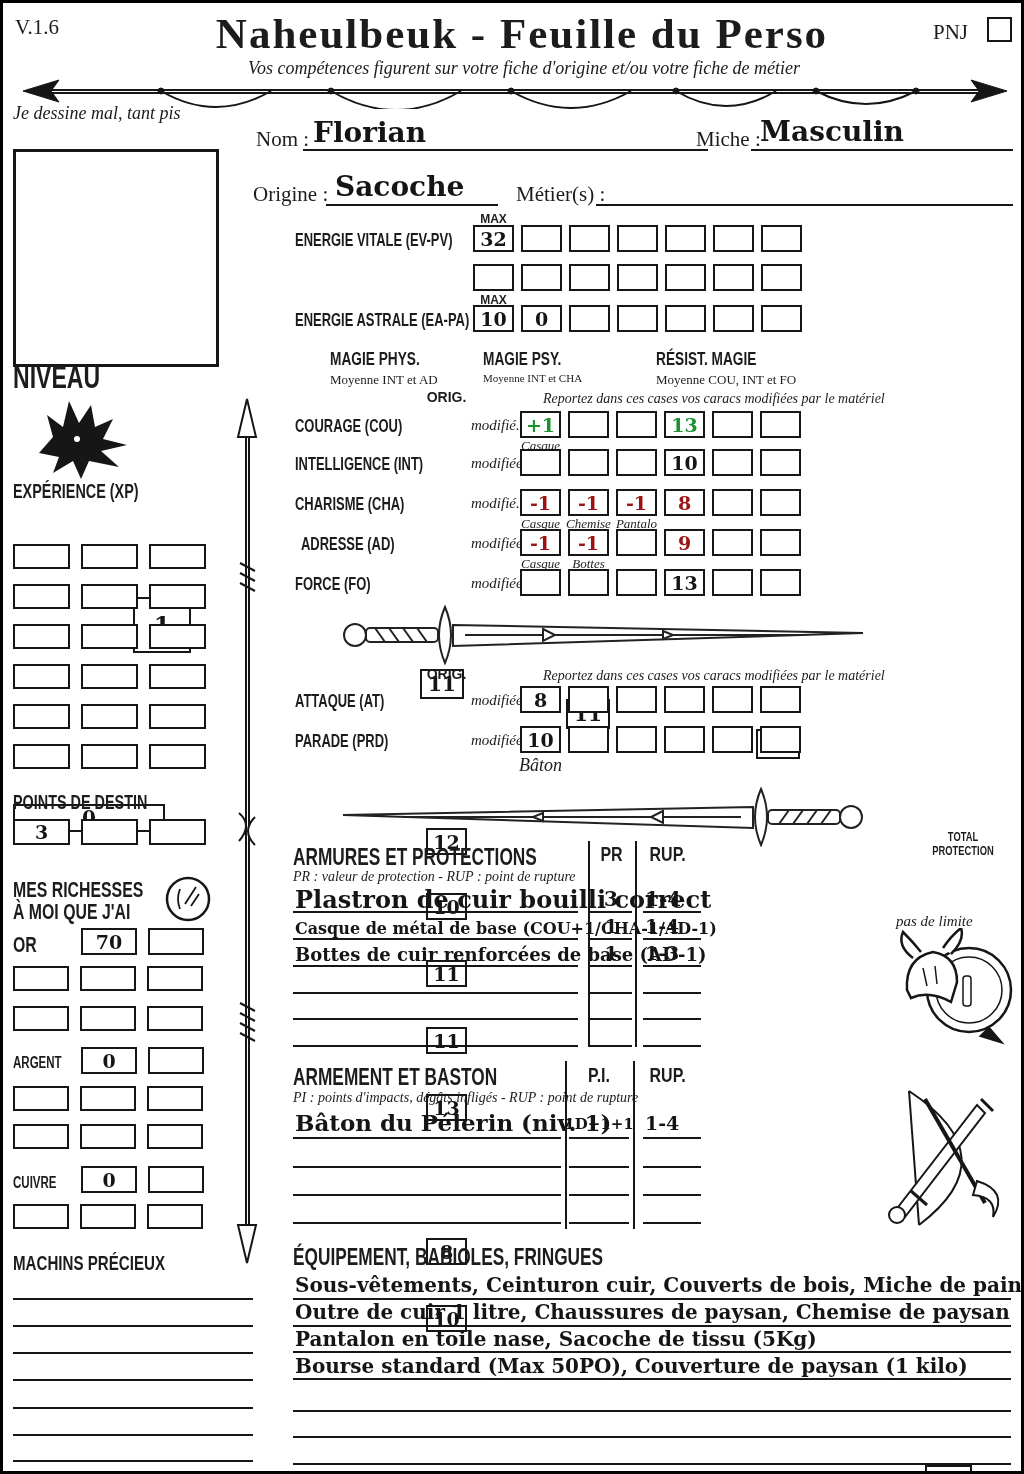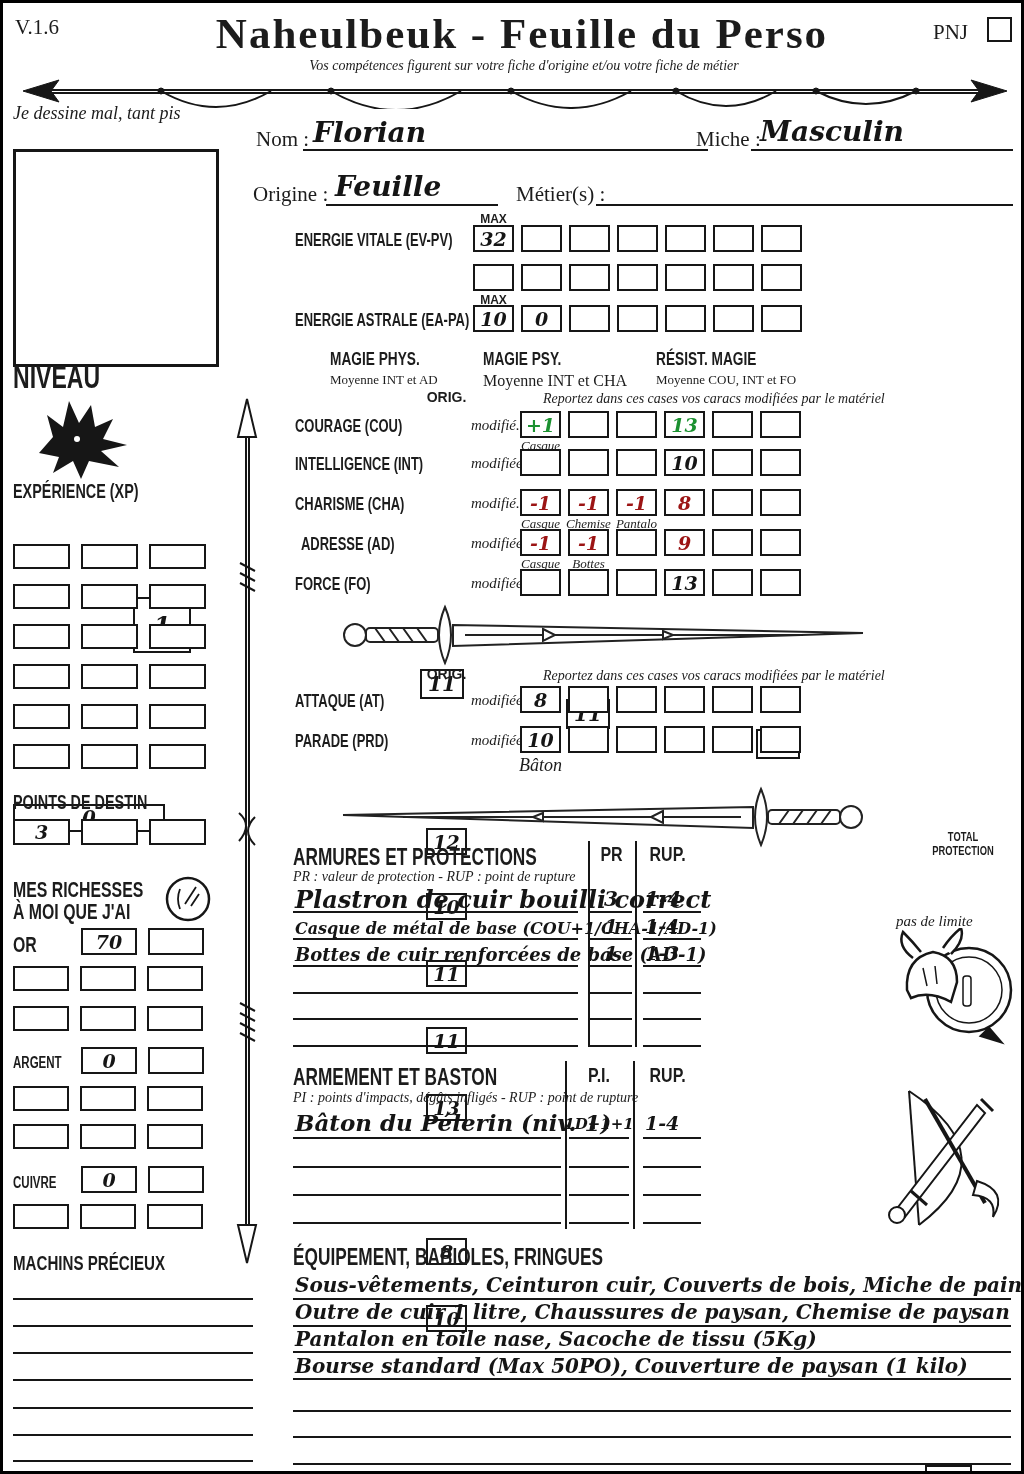--- a/index.html
+++ b/index.html
@@ -4,21 +4,21 @@
 <style>
   html,body{margin:0;padding:0;background:#777;}
   #page{position:relative;width:1024px;height:1474px;background:#fff;box-sizing:border-box;
         border:3px solid #000;overflow:hidden;color:#161616;}
   .abs{position:absolute;}
   .sans{font-family:"Liberation Sans",sans-serif;font-weight:bold;color:#1c1c1c;}
   .cond{transform:scaleX(0.72);transform-origin:left center;white-space:nowrap;}
   .condc{transform:scaleX(0.8);transform-origin:center center;white-space:nowrap;}
   .ser{font-family:"Liberation Serif",serif;color:#1c1c1c;text-align:right;}
   .it{font-style:italic;}
-  .hw{font-family:"DejaVu Serif",serif;font-style:italic;font-weight:bold;color:#151515;white-space:nowrap;}
+  .hw{font-family:"DejaVu Serif",serif;font-weight:bold;color:#151515;white-space:nowrap;}
   .green{color:#1b9130;}
   .red{color:#9c1414;}
   .box{width:41px;height:27px;border:2.5px solid #161616;background:#fff;position:relative;box-sizing:border-box;}
   .bigbox{box-sizing:border-box;border:2.5px solid #161616;background:#fff;position:relative;}
   .brow{display:flex;gap:7px;}
   .brow2{display:flex;gap:11px;}
   .boxval{position:absolute;inset:0;display:flex;align-items:center;justify-content:center;font-size:19px;}
   .sub{position:absolute;top:25px;left:50%;transform:translateX(-50%);font-family:"Liberation Serif",serif;
        font-style:italic;font-size:13px;white-space:nowrap;color:#1c1c1c;}
   .ul{border-bottom:2px solid #161616;}
@@ -28,21 +28,21 @@
 </style>
 </head>
 <body>
 
 <div id="page">
 
   <div class="abs ser" style="left:12px;top:12px;font-size:21px;">V.1.6</div>
   <div class="abs ser" style="left:0;right:0;top:6px;text-align:center;font-size:43px;font-weight:bold;letter-spacing:2px;margin-left:20px;">Naheulbeuk - Feuille du Perso</div>
   <div class="abs ser" style="left:930px;top:17px;font-size:21px;">PNJ</div>
   <div class="abs bigbox" style="left:984px;top:14px;width:25px;height:25px;border-width:2px;"></div>
-  <div class="abs ser it" style="left:0;right:0;top:55px;text-align:center;font-size:14px;margin-left:24px;">Vos compétences figurent sur votre fiche d'origine et/ou votre fiche de métier</div>
+  <div class="abs ser it" style="left:0;right:0;top:55px;text-align:center;font-size:18px;margin-left:24px;">Vos compétences figurent sur votre fiche d'origine et/ou votre fiche de métier</div>
 
   <svg class="abs" style="left:8px;top:72px;" width="1008" height="34" viewBox="0 0 1008 34">
     <g stroke="#161616" fill="none" stroke-width="2">
       <line x1="40" y1="15" x2="968" y2="15"></line>
       <line x1="40" y1="18" x2="968" y2="18"></line>
       <path d="M150,16 Q205,48 260,16"></path>
         <path d="M320,16 Q385,54 450,16"></path>
       <path d="M500,16 Q560,50 620,16"></path>
         <path d="M665,16 Q715,46 765,16"></path>
       <path d="M805,16 Q855,42 905,16"></path>
@@ -194,21 +194,21 @@
   </svg>
 
   <div class="abs ser" style="left:253px;top:124px;font-size:21px;">Nom :</div>
   <div class="abs hw" style="left:310px;top:113px;font-size:28px;">Florian</div>
   <div class="abs ul" style="left:300px;top:146px;width:405px;"></div>
   <div class="abs ser" style="left:693px;top:124px;font-size:21px;">Miche :</div>
   <div class="abs hw" style="left:757px;top:112px;font-size:28px;">Masculin</div>
   <div class="abs ul" style="left:748px;top:146px;width:262px;"></div>
 
   <div class="abs ser" style="left:250px;top:179px;font-size:21px;">Origine :</div>
-  <div class="abs hw" style="left:332px;top:167px;font-size:28px;">Feuille</div>
+  <div class="abs hw" style="left:332px;top:167px;font-size:28px;">Sacoche</div>
   <div class="abs ul" style="left:323px;top:201px;width:172px;"></div>
   <div class="abs ser" style="left:513px;top:179px;font-size:21px;">Métier(s) :</div>
   <div class="abs ul" style="left:593px;top:201px;width:417px;"></div>
 
   <div class="abs sans ctr" style="left:470px;top:209px;width:41px;font-size:12px;">MAX</div>
   <div class="abs sans cond" style="left:292px;top:227px;font-size:18px;">ENERGIE VITALE (EV-PV)</div>
   <div class="abs brow" style="left:470px;top:222px;">
     <div class="box">
         <span class="boxval hw">32</span>
       </div>
@@ -246,21 +246,21 @@
 
   <div class="abs sans cond" style="left:327px;top:345px;font-size:19px;">MAGIE PHYS.</div>
   <div class="abs bigbox" style="left:417px;top:339px;width:44px;height:30px;">
       <span class="boxval hw" style="font-size:20px;">11</span>
     </div>
   <div class="abs ser" style="left:327px;top:369px;font-size:13px;">Moyenne INT et AD</div>
   <div class="abs sans cond" style="left:480px;top:345px;font-size:19px;">MAGIE PSY.</div>
   <div class="abs bigbox" style="left:563px;top:339px;width:44px;height:30px;">
       <span class="boxval hw" style="font-size:20px;">11</span>
     </div>
-  <div class="abs ser" style="left:480px;top:369px;font-size:16px;">Moyenne INT et CHA</div>
+  <div class="abs ser" style="left:480px;top:369px;font-size:11px;">Moyenne INT et CHA</div>
   <div class="abs sans cond" style="left:653px;top:345px;font-size:19px;">RÉSIST. MAGIE</div>
   <div class="abs bigbox" style="left:753px;top:339px;width:44px;height:30px;">
       <span class="boxval hw" style="font-size:20px;">12</span>
     </div>
   <div class="abs ser" style="left:653px;top:369px;font-size:13px;">Moyenne COU, INT et FO</div>
 
   <div class="abs sans ctr" style="left:423px;top:386px;width:41px;font-size:14px;">ORIG.</div>
   <div class="abs ser it" style="left:540px;top:388px;font-size:14px;">Reportez dans ces cases vos caracs modifiées par le matériel</div>
 
   <div class="abs sans cond" style="left:292px;top:413px;font-size:18px;">COURAGE (COU)</div>

